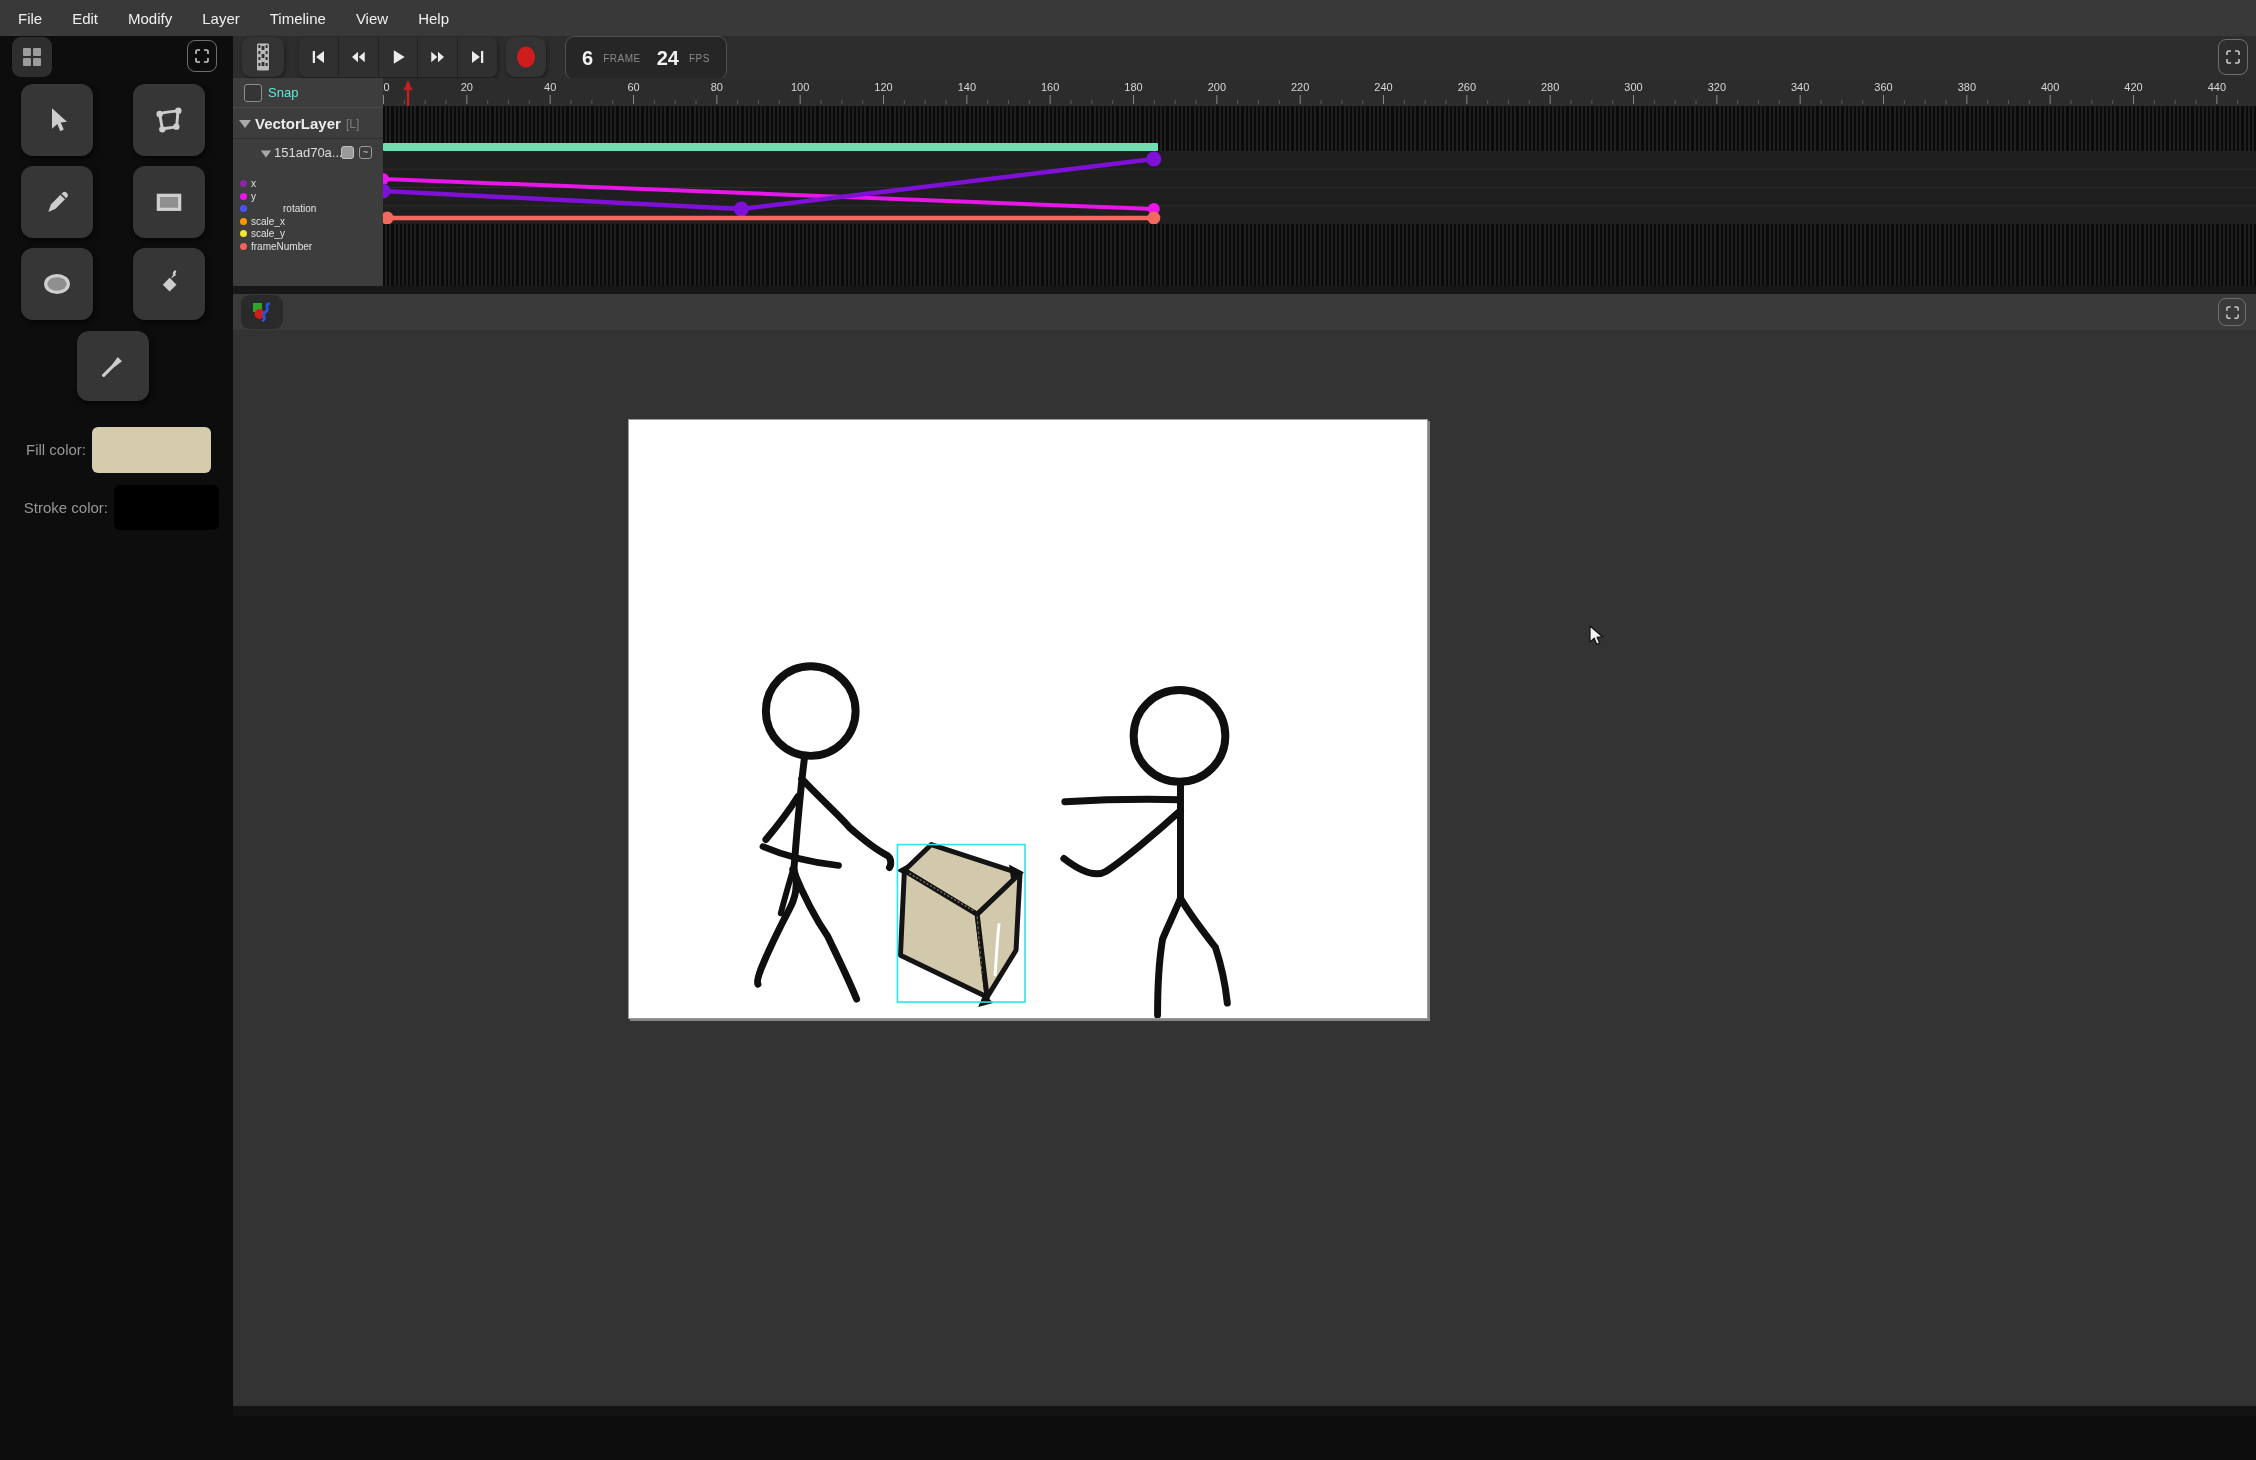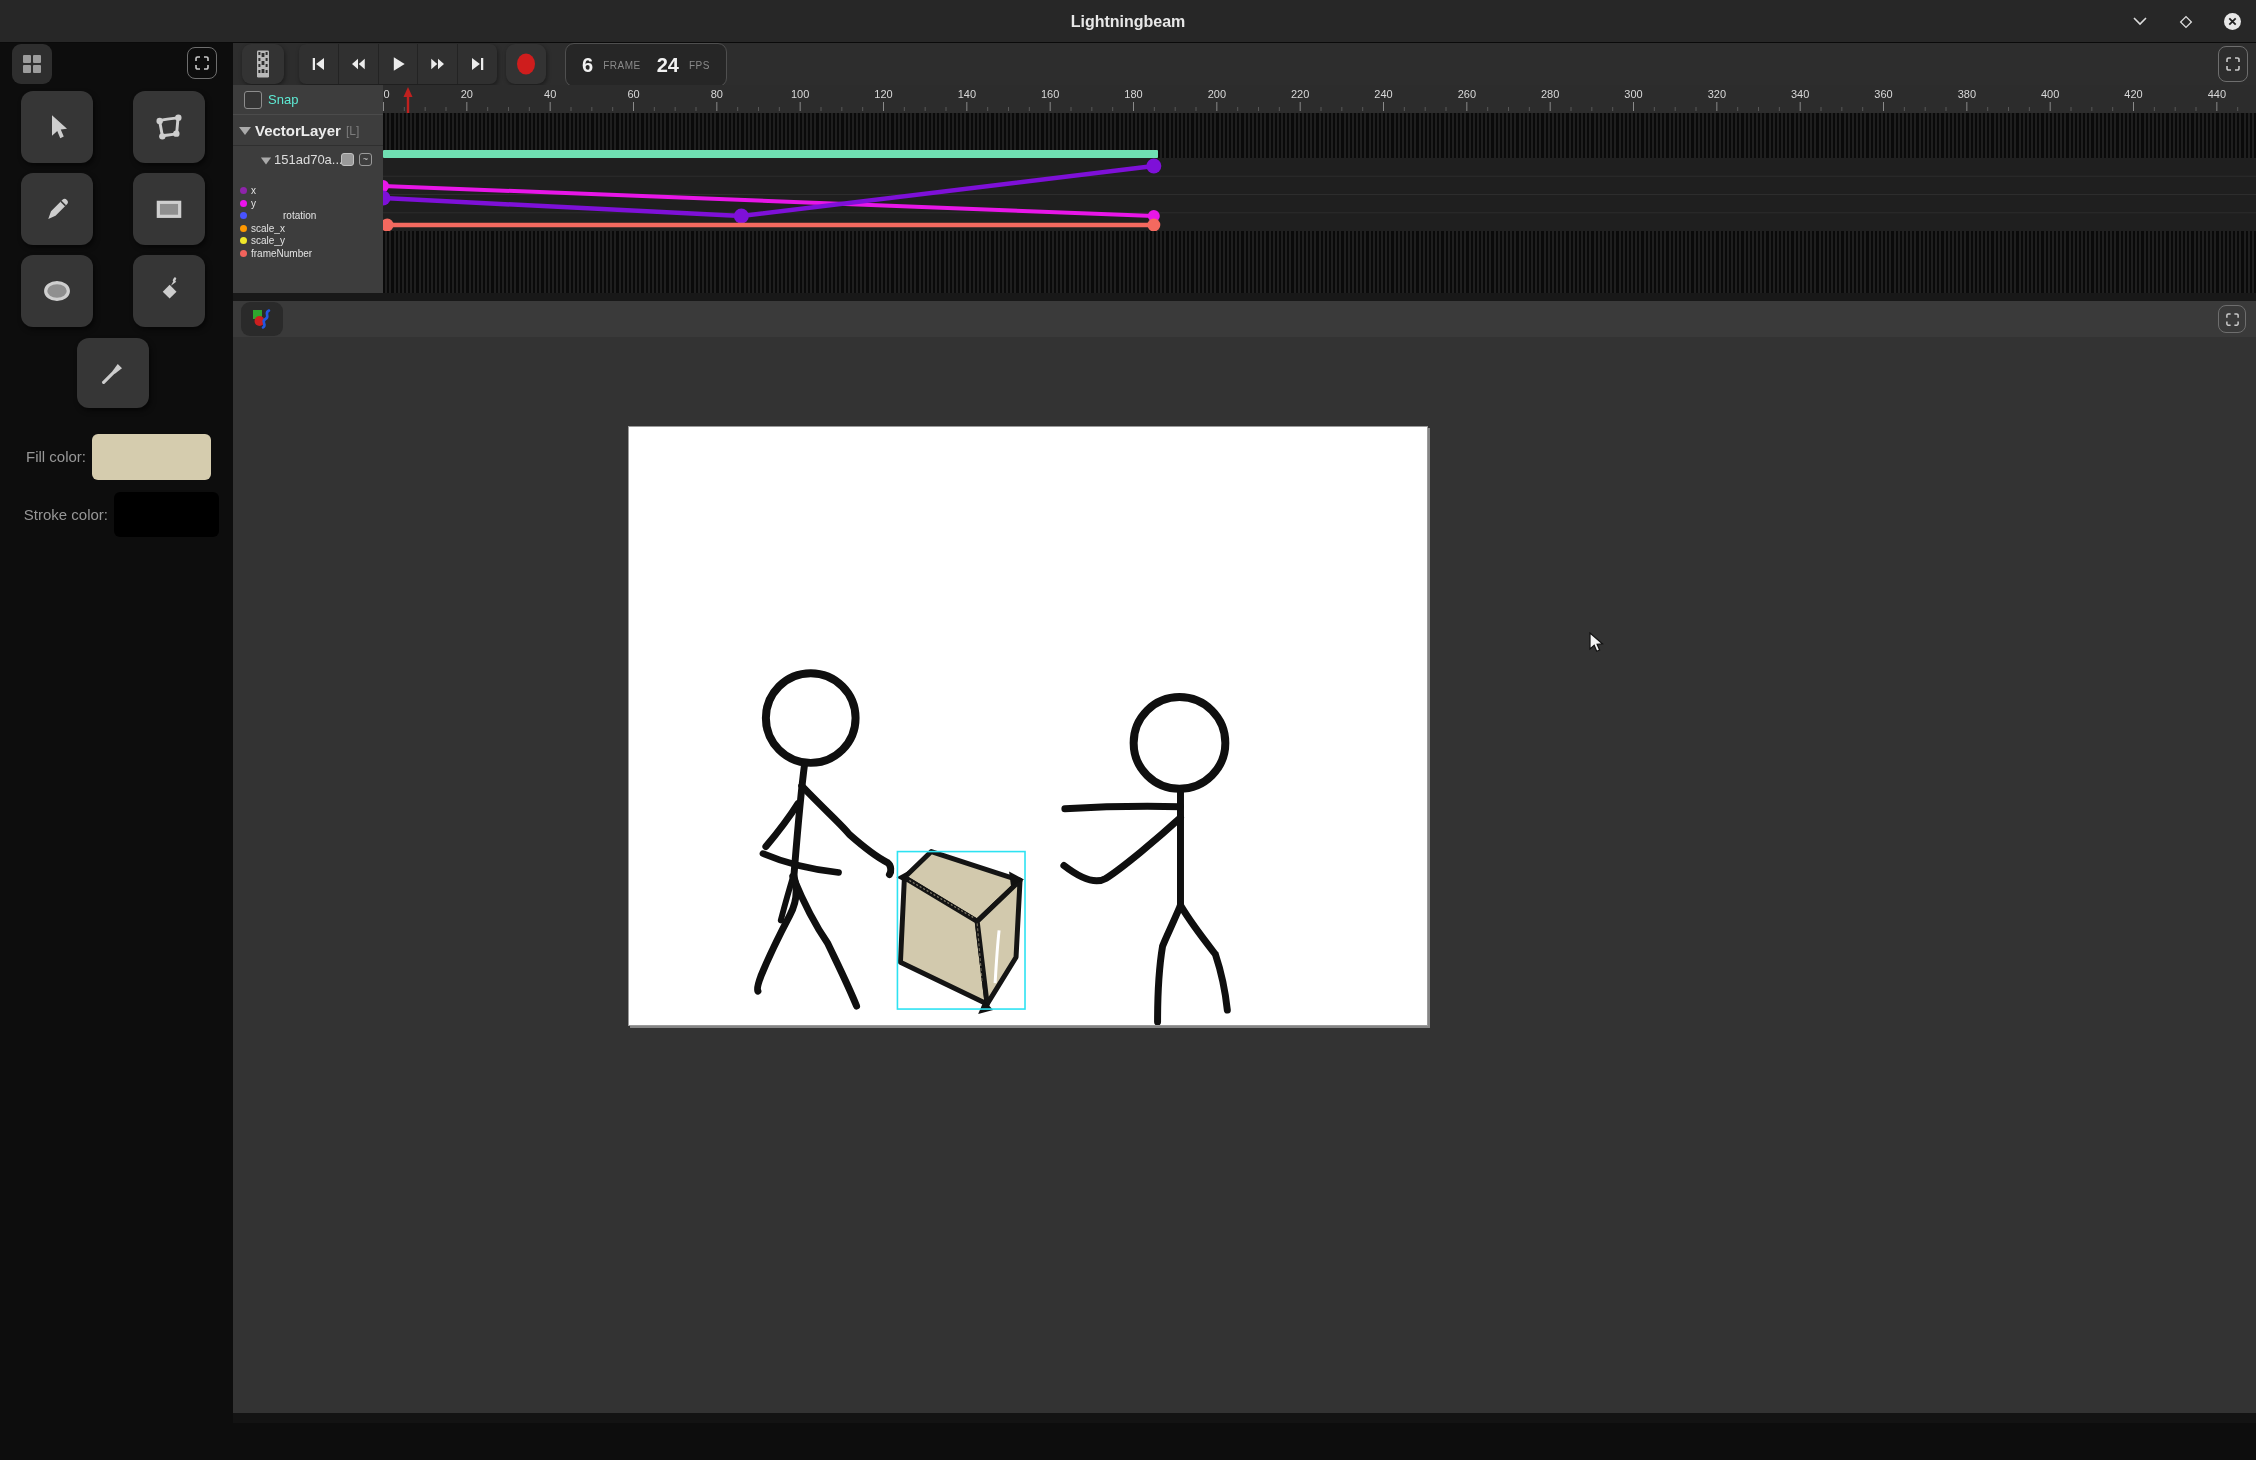--- a/index.html
+++ b/index.html
@@ -77,42 +77,30 @@
   .selected-label { position:absolute; left:12px; top:97px; color:#ececec; font-size:16px; }
   .selected-pill { position:absolute; left:162px; top:93px; width:150px; height:27px; background:#232323;
     border-radius:13px; color:#f0f0f0; font-size:15px; line-height:27px; padding-left:18px;
     box-shadow:1px 2px 3px rgba(0,0,0,.35); }
 </style>
 </head>
 <body>
 
 <div class="root">
 
-  <div class="titlebar">
-    <div class="title">Lightningbeam</div>
-    <div class="winctl">
-      <div class="winbtn">
-        <svg width="14" height="9" viewBox="0 0 14 9">
-          <path d="M1,1 L7,7 L13,1" stroke="#dcdcdc" stroke-width="1.6" fill="none"></path>
-        </svg>
-      </div>
-      <div class="winbtn">
-        <svg width="16" height="16" viewBox="0 0 16 16">
-          <rect x="4.2" y="4.2" width="7.6" height="7.6" transform="rotate(45 8 8)" stroke="#dcdcdc" stroke-width="1.3" fill="none"></rect>
-        </svg>
-      </div>
-      <div class="winbtn">
-        <svg width="19" height="19" viewBox="0 0 19 19">
-          <circle cx="9.5" cy="9.5" r="8.5" fill="#e8e8e8"></circle>
-          <path d="M6.3,6.3 L12.7,12.7 M12.7,6.3 L6.3,12.7" stroke="#222" stroke-width="1.8"></path>
-        </svg>
-      </div>
+
+  <div class="menubar" id="menubar">
+      <span class="menu-item">File</span>
+      <span class="menu-item">Edit</span>
+      <span class="menu-item">Modify</span>
+      <span class="menu-item">Layer</span>
+      <span class="menu-item">Timeline</span>
+      <span class="menu-item">View</span>
+      <span class="menu-item">Help</span>
     </div>
-  </div>
-
 
   <div class="app">
 
     <div class="sidebar">
       <div class="smallbtn" style="left:12px; top:1px; width:40px; height:40px;">
         <svg width="22" height="22" viewBox="0 0 22 22">
           <rect x="2" y="2" width="8" height="8" rx="1" fill="#9c9c9c"></rect>
             <rect x="12" y="2" width="8" height="8" rx="1" fill="#9c9c9c"></rect>
           <rect x="2" y="12" width="8" height="8" rx="1" fill="#9c9c9c"></rect>
             <rect x="12" y="12" width="8" height="8" rx="1" fill="#9c9c9c"></rect>

